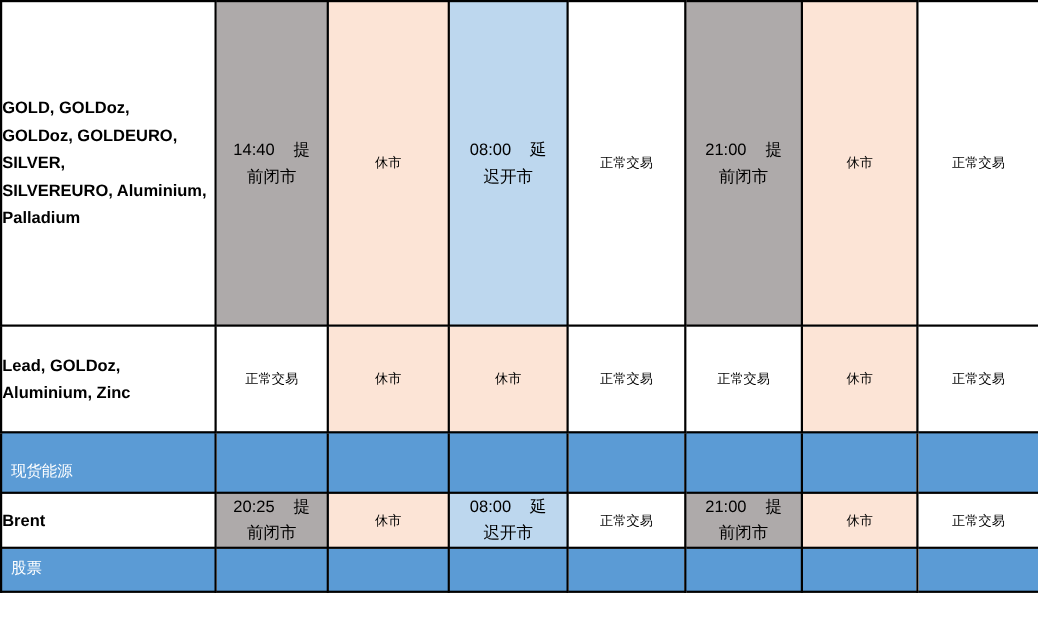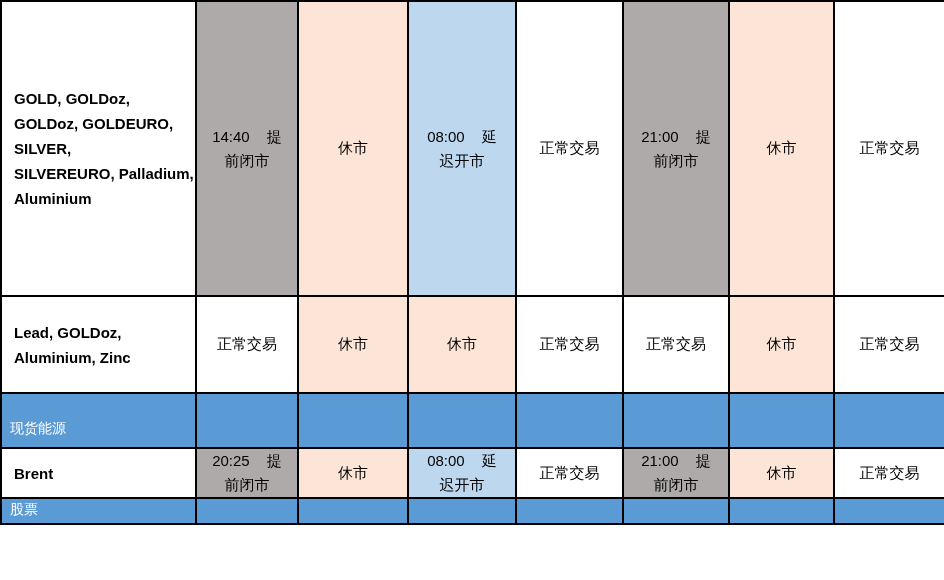--- a/index.html
+++ b/index.html
@@ -19,28 +19,27 @@
   }
   td {
     border: 2px solid var(--border-color, #000000);
     padding: 0;
     vertical-align: middle;
     overflow: hidden;
     color: var(--text-color, #000000);
   }
   td.name-cell {
     text-align: left;
-    padding-left: 12px;
     font-weight: bold;
     font-size: 15px;
     line-height: 25px;
   }
   td.status-cell {
     text-align: center;
-    font-size: 15px;
+    font-size: 12px;
   }
   td.time-cell {
     text-align: center;
     font-size: 15px;
     line-height: 24px;
     word-spacing: 13px;
   }
   td.section-cell {
     vertical-align: bottom;
     text-align: left;
@@ -66,22 +65,22 @@
       <col style="width: 106px;">
       <col style="width: 105px;">
       <col style="width: 111px;">
     </colgroup>
   <tbody>
       <tr style="height: 295px;">
         <td class="name-cell" style="background: rgb(255, 255, 255);">
           <div>GOLD, GOLDoz,</div>
           <div>GOLDoz, GOLDEURO,</div>
           <div>SILVER,</div>
-          <div>SILVEREURO, Palladium,</div>
-          <div>Aluminium</div>
+          <div>SILVEREURO, Aluminium,</div>
+          <div>Palladium</div>
         </td>
         <td class="time-cell" style="background: rgb(174, 170, 170);">
           <div>14:40 提</div>
           <div>前闭市</div>
         </td>
         <td class="status-cell" style="background: rgb(252, 228, 214);">休市</td>
         <td class="time-cell" style="background: rgb(189, 215, 238);">
           <div>08:00 延</div>
           <div>迟开市</div>
         </td>
@@ -130,21 +129,21 @@
           <div>迟开市</div>
         </td>
         <td class="status-cell" style="background: rgb(255, 255, 255);">正常交易</td>
         <td class="time-cell" style="background: rgb(174, 170, 170);">
           <div>21:00 提</div>
           <div>前闭市</div>
         </td>
         <td class="status-cell" style="background: rgb(252, 228, 214);">休市</td>
         <td class="status-cell" style="background: rgb(255, 255, 255);">正常交易</td>
       </tr>
-      <tr style="height: 26px; padding-left: 21px;">
+      <tr style="height: 40px; padding-left: 21px;">
         <td class="section-cell short" style="background: rgb(91, 155, 213);">股票</td>
         <td class="section-cell short" style="background: rgb(91, 155, 213);"></td>
         <td class="section-cell short" style="background: rgb(91, 155, 213);"></td>
         <td class="section-cell short" style="background: rgb(91, 155, 213);"></td>
         <td class="section-cell short" style="background: rgb(91, 155, 213);"></td>
         <td class="section-cell short" style="background: rgb(91, 155, 213);"></td>
         <td class="section-cell short" style="background: rgb(91, 155, 213);"></td>
         <td class="section-cell short" style="background: rgb(91, 155, 213);"></td>
       </tr>
     </tbody>

